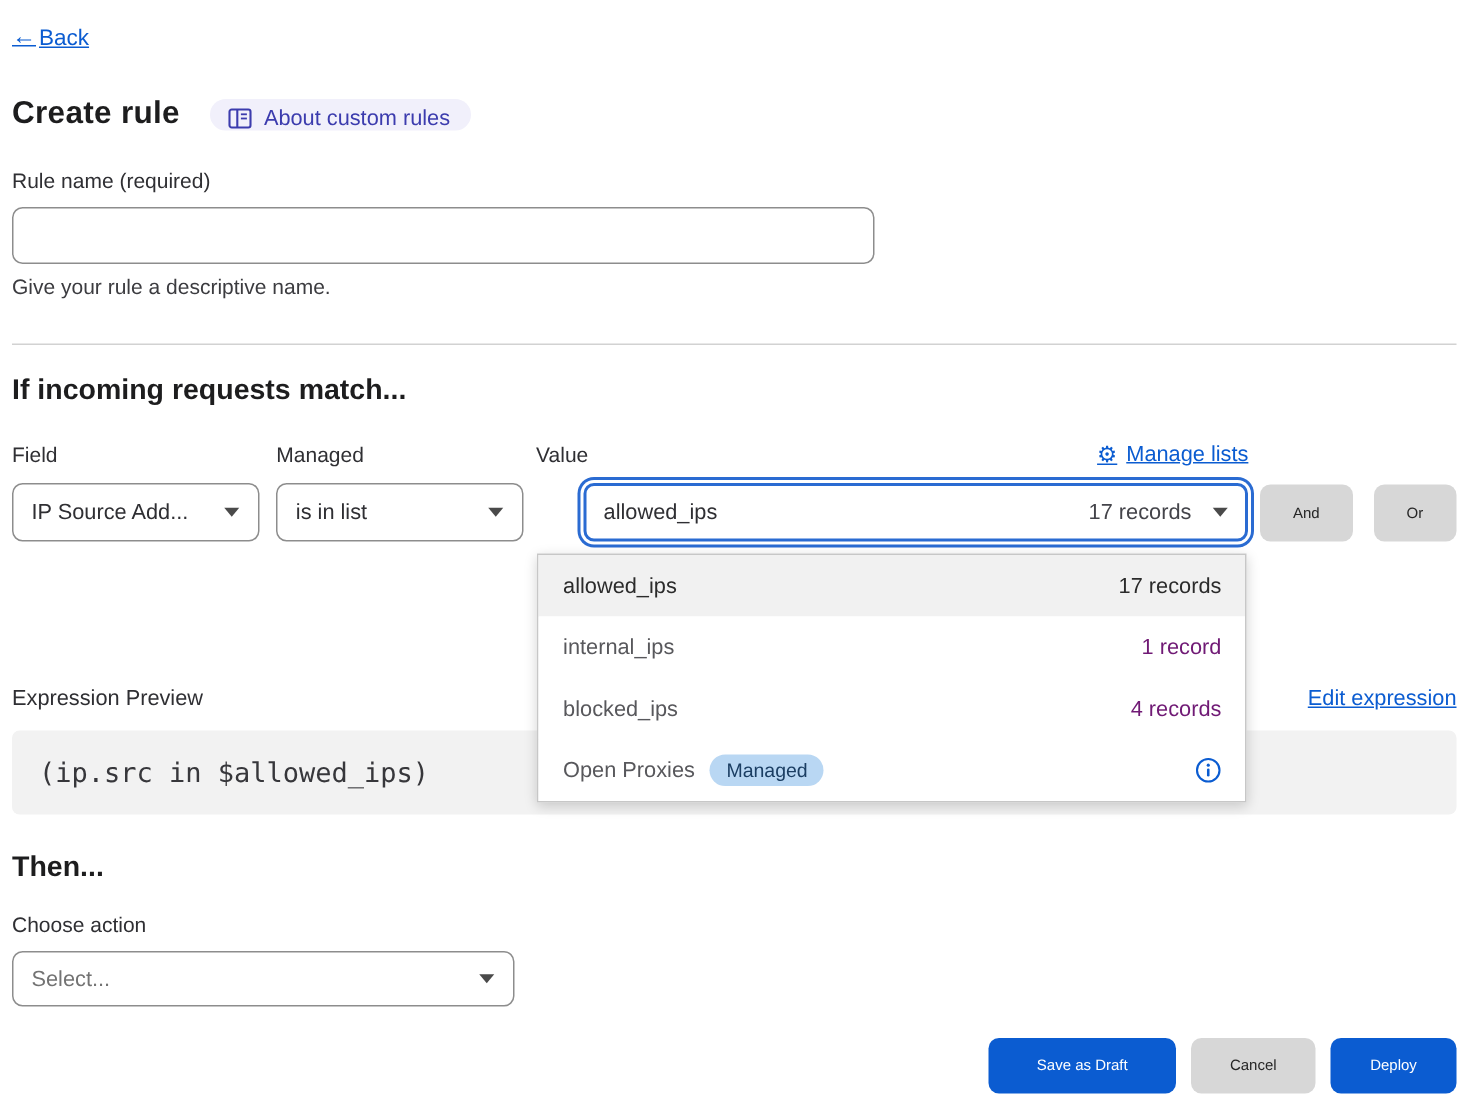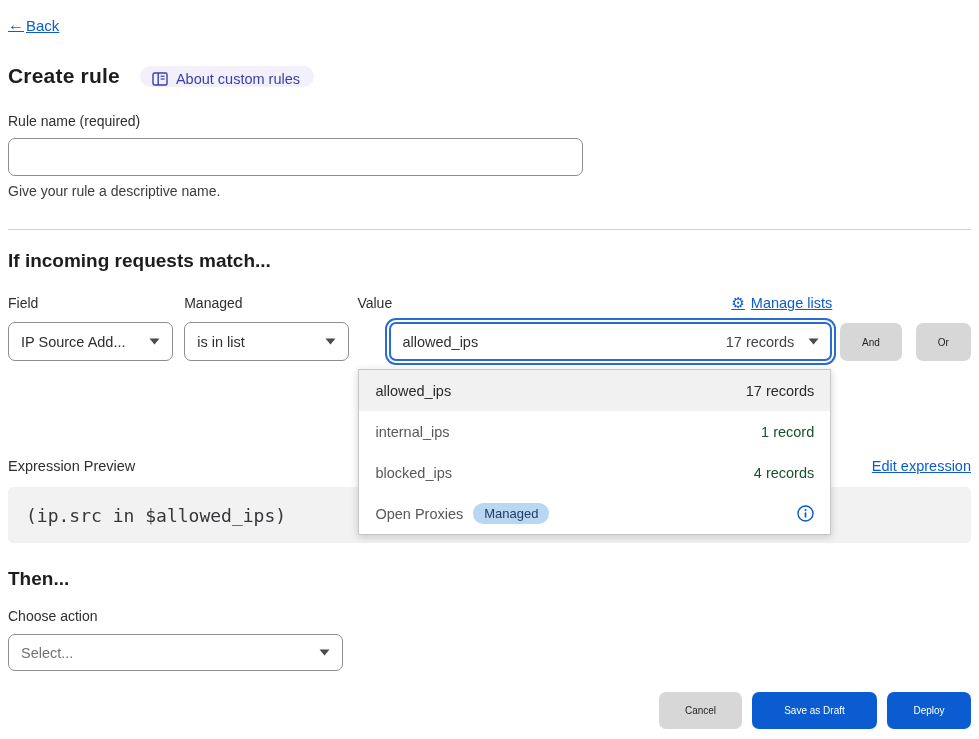--- a/index.html
+++ b/index.html
@@ -94,21 +94,21 @@
     box-shadow: 0 2px 8px rgba(0,0,0,.18);
     z-index: 20;
   }
   .dropdown-item {
     height: 41px; display: flex; align-items: center; justify-content: space-between;
     padding: 0 16px; font-size: 14.5px; color: #58585c; cursor: pointer;
     background: #fff;
   }
   .dropdown-item.selected { background: #f1f1f1; color: #2b2b2b; }
   .dropdown-item.selected .row-records { color: #2b2b2b; }
-  .row-records { color: #14532d; }
+  .row-records { color: #701a75; }
   .row-left { display: flex; align-items: center; gap: 10px; }
   .managed-badge {
     background: #b9d7f3; color: #1b3e63; font-size: 13px;
     border-radius: 999px; padding: 3px 11px;
   }
   .info-icon { display: flex; cursor: pointer; }
 
   
   .expression-section { margin-top: 97px; }
   .expr-label-row { display: flex; justify-content: space-between; align-items: center; }
@@ -288,18 +288,18 @@
       <span class="caret">
         <svg width="11" height="7" viewBox="0 0 11 7">
             <path d="M0.5 0.5 L10.5 0.5 L5.5 6.5 Z" fill="#4a4a4a"></path>
           </svg>
       </span>
     </div>
   </div>
 
   
   <div class="footer-bar">
+    <button class="btn btn-blue save-draft-btn">Save as Draft</button>
     <button class="btn btn-gray cancel-btn">Cancel</button>
-    <button class="btn btn-blue save-draft-btn">Save as Draft</button>
     <button class="btn btn-blue deploy-btn">Deploy</button>
   </div>
 
 </div>
 
 </body></html>

